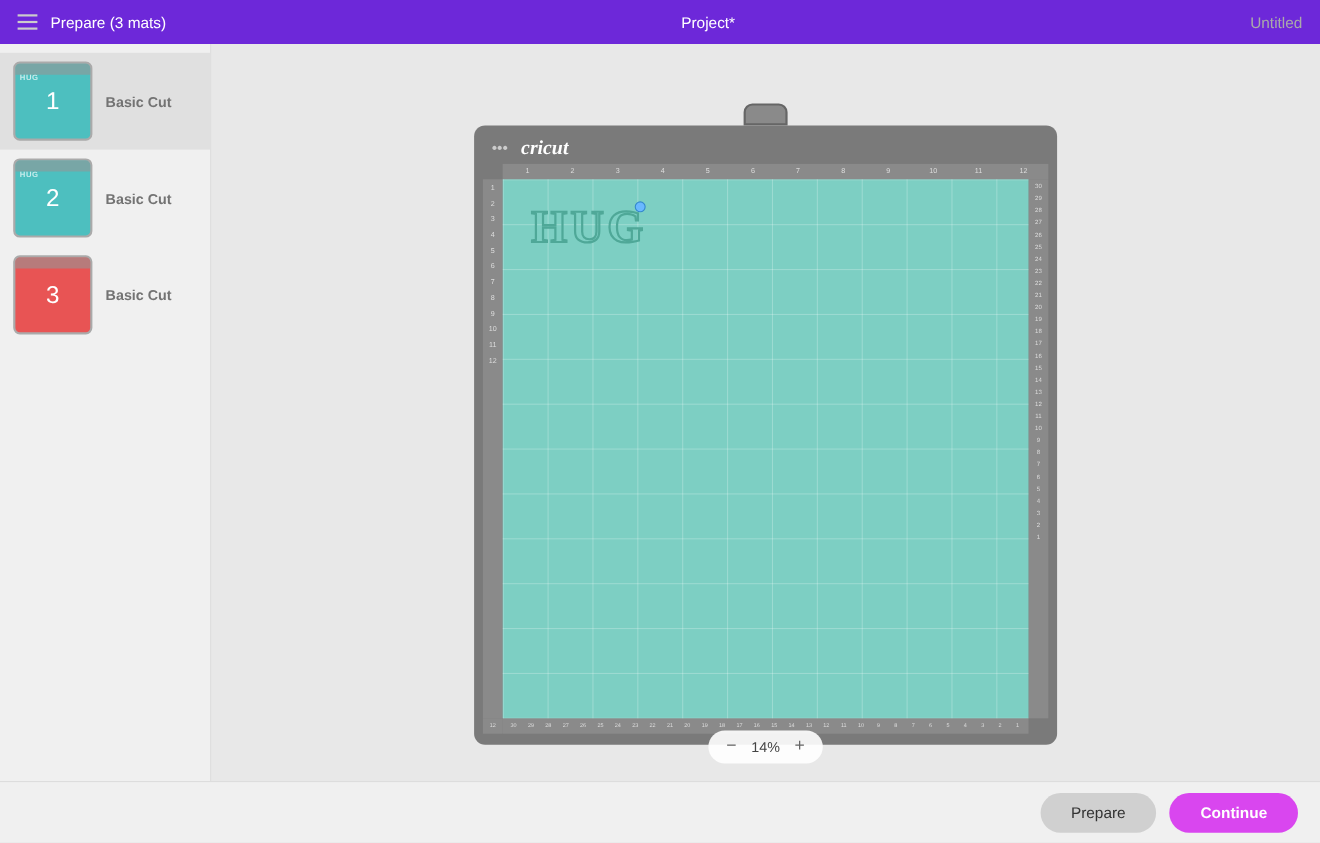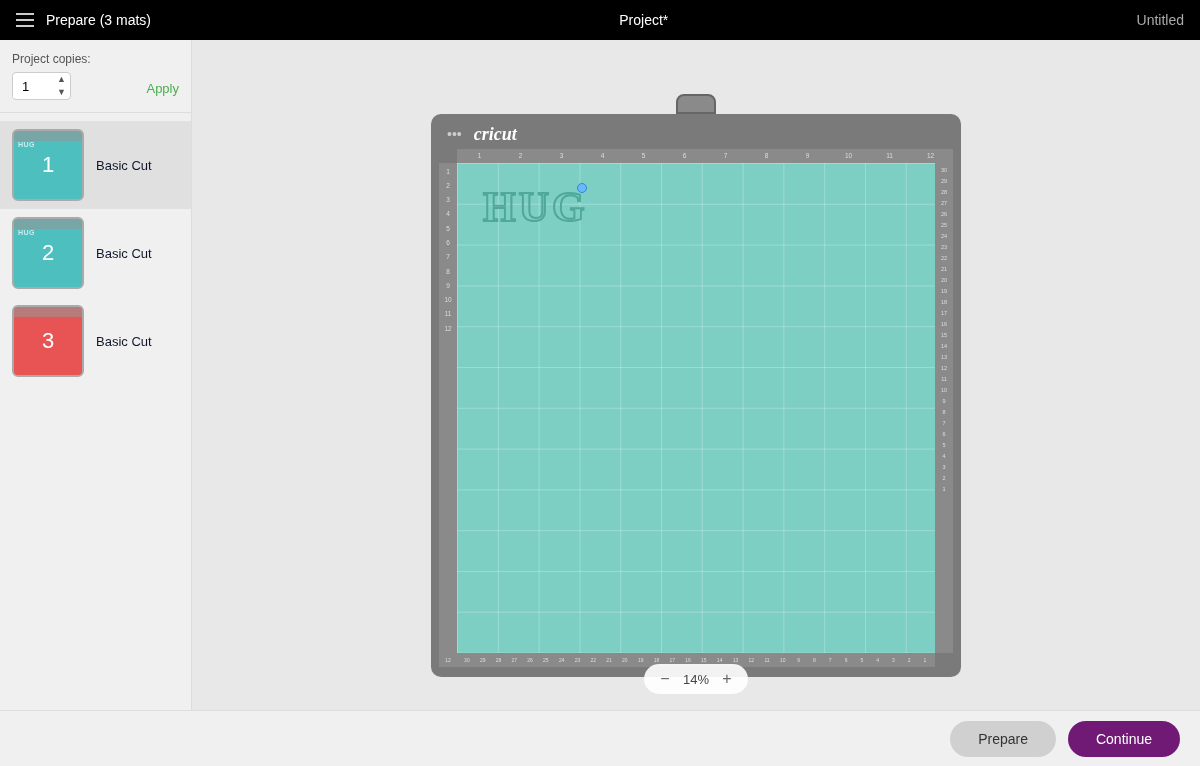--- a/index.html
+++ b/index.html
@@ -1,20 +1,20 @@
 <!DOCTYPE html>
 <html><head>
   <meta charset="utf-8">
   <style>
     * { box-sizing: border-box; margin: 0; padding: 0; }
     body { font-family: -apple-system, BlinkMacSystemFont, 'Segoe UI', sans-serif; background: #e8e8e8; width: 1200px; height: 766px; overflow: hidden; display: flex; flex-direction: column; }
 
     
     .topbar {
-      background: #000000;
+      background: #6d28d9;
       height: 40px;
       display: flex;
       align-items: center;
       justify-content: space-between;
       padding: 0 16px;
       flex-shrink: 0;
       gap: 28px;
     }
     .topbar-left { display: flex; align-items: center; gap: 12px; }
     .hamburger { display: flex; flex-direction: column; gap: 4px; cursor: pointer; }
@@ -86,21 +86,21 @@
     }
     .mat-thumb .mat-text-preview {
       position: absolute;
       top: 10px;
       left: 4px;
       font-size: 7px;
       color: rgba(255,255,255,0.7);
       font-weight: 600;
       letter-spacing: 0.5px;
     }
-    .mat-label { font-size: 13px; color: #0f172a; }
+    .mat-label { font-size: 13px; color: #737373; font-weight: bold; }
 
     
     .mat-settings-section {
       padding: 10px 12px;
       border-top: 1px solid #ddd;
     }
     .mat-settings-label { font-size: 11px; color: #555; margin-bottom: 6px; }
     .material-select {
       display: flex;
       align-items: center;
@@ -200,28 +200,28 @@
     .cancel-btn {
       background: #d0d0d0;
       color: #333;
       border: none;
       border-radius: 20px;
       padding: 10px 28px;
       font-size: 14px;
       cursor: pointer;
     }
     .continue-btn {
-      background: #701a75;
+      background: #d946ef;
       color: white;
       border: none;
       border-radius: 20px;
       padding: 10px 28px;
       font-size: 14px;
       cursor: pointer;
-      font-weight: 400;
+      font-weight: 700;
     }
 
     .mat-full-wrapper {
       position: relative;
       margin-top: 20px;
     }
   </style>
 </head>
 <body>
 
@@ -235,33 +235,20 @@
     <span class="topbar-title">Prepare (3 mats)</span>
   </div>
   <span class="topbar-center">Project*</span>
   <span class="topbar-right">Untitled</span>
 </div>
 
 <div class="main-content">
 
   <div class="left-panel">
 
-    <div class="project-copies-section">
-      <div class="project-copies-label">Project copies:</div>
-      <div class="project-copies-row">
-        <div class="copies-input-wrap">
-          <input class="copies-input" type="number" value="1" min="1" style="">
-          <div class="copies-arrows">
-            <button class="arrow-btn">▲</button>
-            <button class="arrow-btn">▼</button>
-          </div>
-        </div>
-        <button class="apply-btn">Apply</button>
-      </div>
-    </div>
 
     <div class="mat-items">
 
       <div class="mat-item active">
         <div class="mat-thumb" style="background-color: #4dbfbf;">
           <div class="mat-top-bar"></div>
           <div class="mat-text-preview">HUG</div>
           <span class="mat-number">1</span>
         </div>
         <span class="mat-label">Basic Cut</span>

